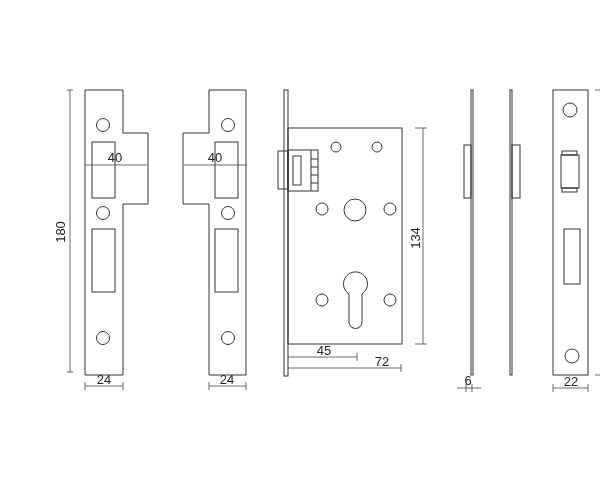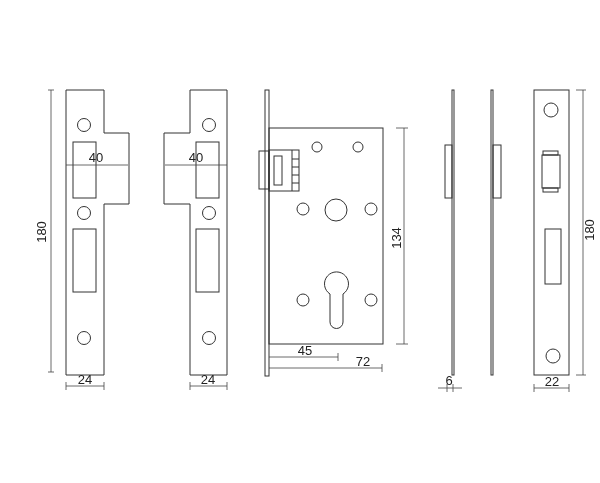--- a/index.html
+++ b/index.html
@@ -1,17 +1,17 @@
 <!DOCTYPE html>
 <html><head>
 <meta charset="utf-8">
 <style>
   html, body { margin: 0; padding: 0; background: #ffffff; }
   body { width: 600px; height: 483px; overflow: hidden; }
-  #drawing { position: absolute; left: 16px; top: 0; width: 519px; height: 483px; }
+  #drawing { position: absolute; left: 0; top: 0; width: 519px; height: 483px; padding-left: 35px; }
   svg text { font-family: "Liberation Sans", sans-serif; font-size: 13px; fill: #222222; }
   .ln { stroke: #333333; stroke-width: 1; fill: none; }
   .dim { stroke: #444444; stroke-width: 0.8; fill: none; }
 </style>
 </head>
 <body>
 
 <div id="drawing">
 <svg width="600" height="483" viewBox="0 0 600 483" xmlns="http://www.w3.org/2000/svg">
 

